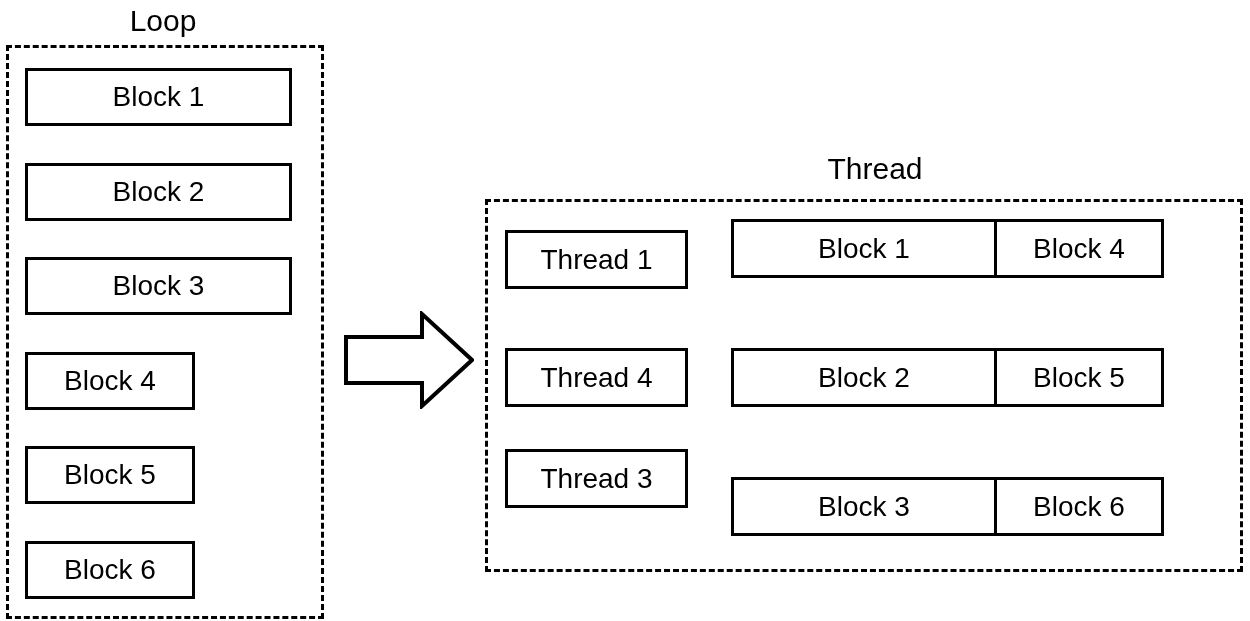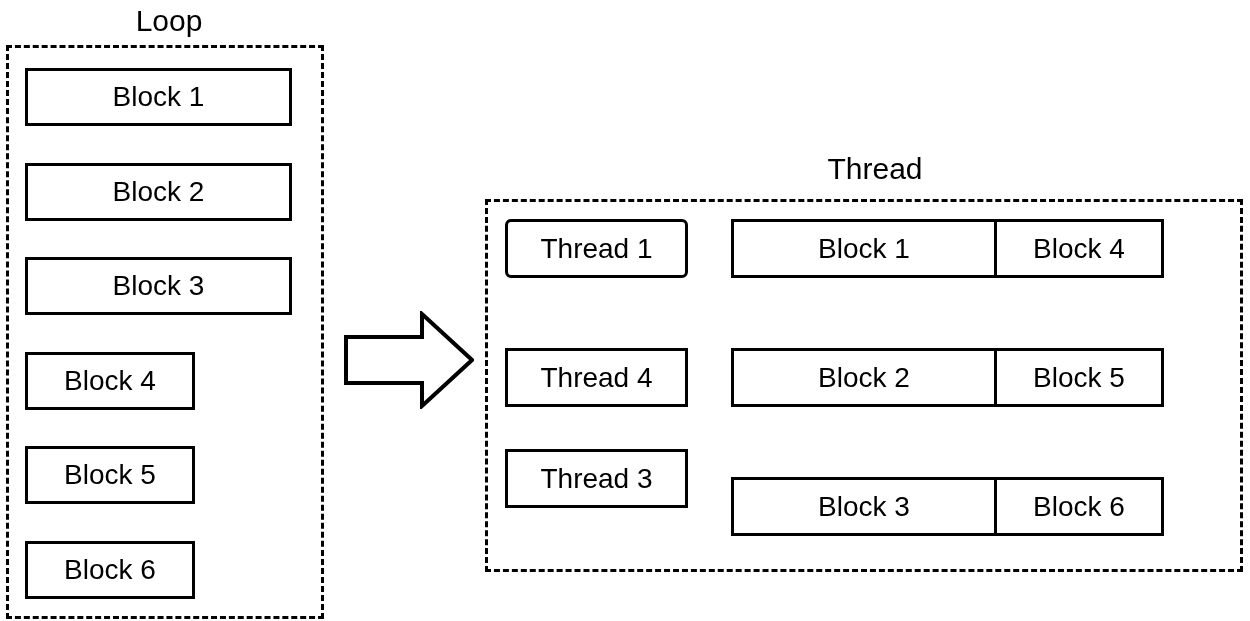--- a/index.html
+++ b/index.html
@@ -22,21 +22,21 @@
 
   
   .panel-title {
     position: absolute;
     text-align: center;
     font-size: 30px;
     line-height: 36px;
     color: #000000;
     white-space: nowrap;
   }
-  #loop-title  { left: 10px;  top: 3px;   width: 318px; }
+  #loop-title  { left: 4px;  top: 3px;   width: 318px; }
   #thread-title{ left: 496px; top: 151px; width: 758px; }
 
   
   .dashed-group {
     position: absolute;
     border: 3px dashed #000000;
     background: transparent;
     box-sizing: border-box;
   }
   #loop-group   { left: 6px;   top: 45px;  width: 318px; height: 574px; }
@@ -124,21 +124,21 @@
   <div class="box block-narrow" style="top:541px;">Block 6</div>
 
   <svg id="transform-arrow" viewBox="0 0 130 98">
     <polygon points="2,26 78,26 78,3 128,49 78,95 78,72 2,72" fill="#ffffff" stroke="#000000" stroke-width="4" stroke-linejoin="miter"></polygon>
   </svg>
 
   <div class="panel-title" id="thread-title">Thread</div>
 
   <div class="dashed-group" id="thread-group"></div>
 
-  <div class="box thread-label-box" style="top:219px;border-radius:6px;">Thread 1</div>
+  <div class="box thread-label-box" style="top:230px;">Thread 1</div>
   <div class="pair-row" style="top:219px;">
     <div class="pair-cell first">Block 1</div>
     <div class="pair-cell second">Block 4</div>
   </div>
 
   <div class="box thread-label-box" style="top:348px;">Thread 4</div>
   <div class="pair-row" style="top:348px;">
     <div class="pair-cell first">Block 2</div>
     <div class="pair-cell second">Block 5</div>
   </div>

